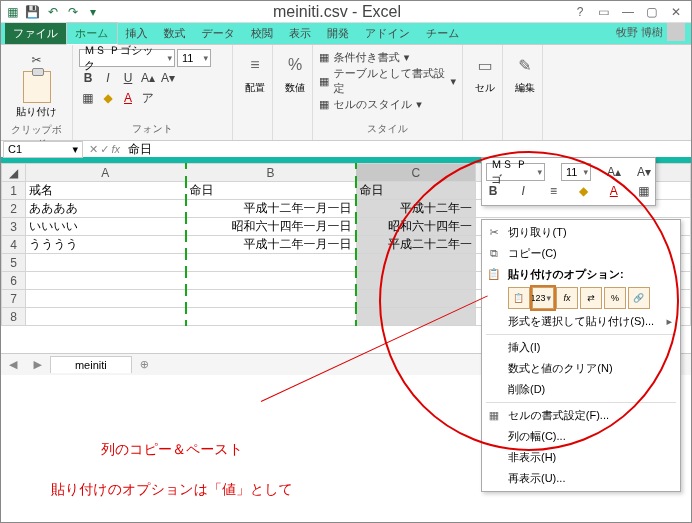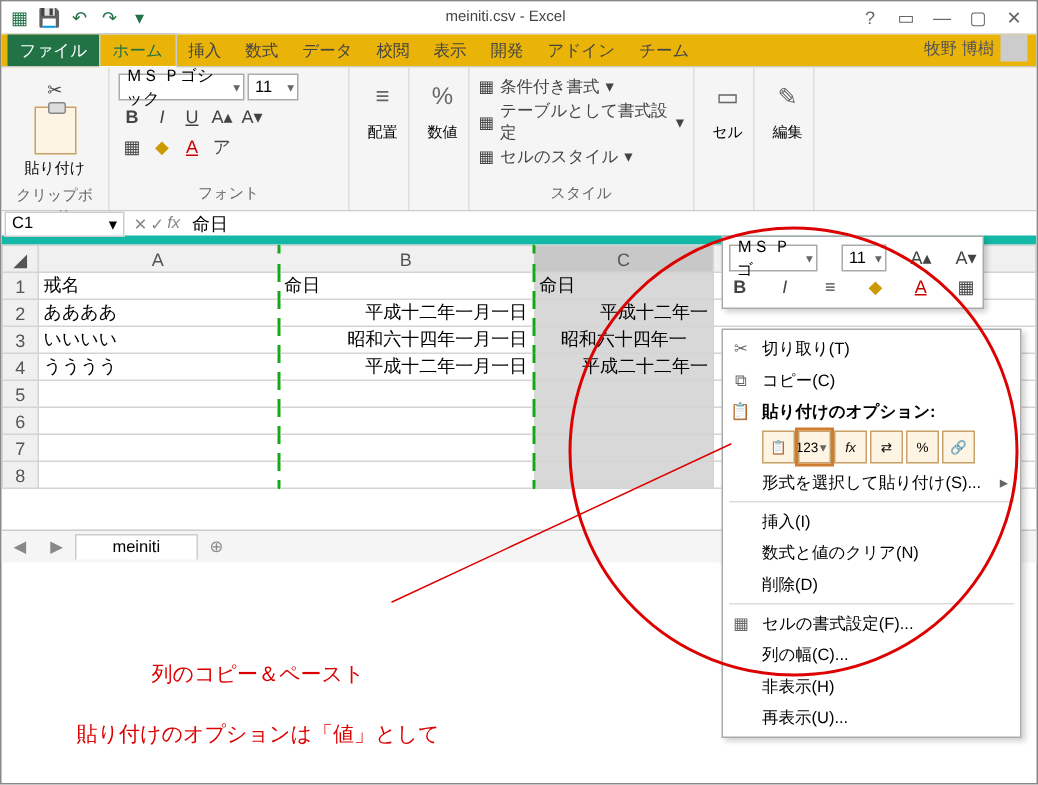--- a/index.html
+++ b/index.html
@@ -1,23 +1,23 @@
 <!DOCTYPE html>
 <html><head>
 <meta charset="utf-8">
 <style>
 *{box-sizing:border-box;margin:0;padding:0;font-family:"Meiryo UI","MS PGothic",sans-serif}
 body{background:#fff;width:692px;height:523px;position:relative;overflow:hidden;border:1px solid #888;font-size:11px}
 .titlebar{height:22px;background:#fff;display:flex;align-items:center;border-bottom:1px solid #ddd}
 .qa-icons{display:flex;gap:4px;padding:0 4px}
 .qa-icons span{width:16px;height:16px;display:inline-flex;align-items:center;justify-content:center;color:#217346;font-size:12px}
-.tb-title{flex:1;text-align:center;color:#444;font-size:10px}
+.tb-title{flex:1;text-align:center;color:#444;font-size:16px}
 .win-ctrl{display:flex;gap:2px;padding-right:4px}
 .win-ctrl span{width:22px;height:18px;display:inline-flex;align-items:center;justify-content:center;color:#666;font-size:12px}
-.tabstrip{height:22px;background:#eab308;display:flex;align-items:flex-end;border-bottom:1px solid #ccc;padding-left:4px}
+.tabstrip{height:22px;background:#5eead4;display:flex;align-items:flex-end;border-bottom:1px solid #ccc;padding-left:4px}
 .tab{padding:3px 8px;font-size:11px;color:#444;cursor:pointer}
 .tab.file{background:#217346;color:#fff}
 .tab.active{border:1px solid #ccc;border-bottom:1px solid #fff;color:#217346;margin-bottom:-1px}
 .username{margin-left:auto;padding:3px 6px;font-size:11px;color:#555;display:flex;align-items:center;gap:4px}
 .avatar{width:18px;height:18px;background:#ccc;display:inline-block}
 .ribbon{height:96px;background:#f5f5f5;display:flex;border-bottom:1px solid #ccc}
 .group{border-right:1px solid #ddd;padding:4px 6px;display:flex;flex-direction:column;justify-content:space-between}
 .group-label{text-align:center;font-size:10px;color:#666;padding-top:2px}
 .big-btn{display:flex;flex-direction:column;align-items:center;gap:2px;padding:2px}
 .clip-ico{width:28px;height:32px;border:1px solid #c9a26b;background:#fdf4e3;position:relative}
@@ -104,21 +104,21 @@
           <span class="ico-btn">✂</span>
         </div>
       <div class="clip-ico"></div>
       <div style="font-size:10px">貼り付け</div>
     </div>
     <div class="group-label">クリップボード</div>
   </div>
   <div class="group" style="width:160px">
     <div>
       <div class="font-row">
-        <div class="sel" style="width:84px">ＭＳ Ｐゴシック</div>
+        <div class="sel" style="width:96px">ＭＳ Ｐゴシック</div>
         <div class="sel" style="width:34px">11</div>
       </div>
       <div class="font-row">
         <span class="ico-btn">
             <b>B</b>
           </span>
         <span class="ico-btn">
             <i>I</i>
           </span>
         <span class="ico-btn">
@@ -206,21 +206,21 @@
           <th class="rh">2</th>
           <td>ああああ</td>
           <td class="dash-col" style="text-align:right">平成十二年一月一日</td>
           <td class="sel-col" style="text-align:right">平成十二年一</td>
           <td></td>
         </tr>
   <tr>
           <th class="rh">3</th>
           <td>いいいい</td>
           <td class="dash-col" style="text-align:right">昭和六十四年一月一日</td>
-          <td class="sel-col" style="text-align:center">昭和六十四年一</td>
+          <td class="sel-col" style="text-align:right">昭和六十四年一</td>
           <td></td>
         </tr>
   <tr>
           <th class="rh">4</th>
           <td>うううう</td>
           <td class="dash-col" style="text-align:right">平成十二年一月一日</td>
           <td class="sel-col" style="text-align:right">平成二十二年一</td>
           <td></td>
         </tr>
   <tr>

